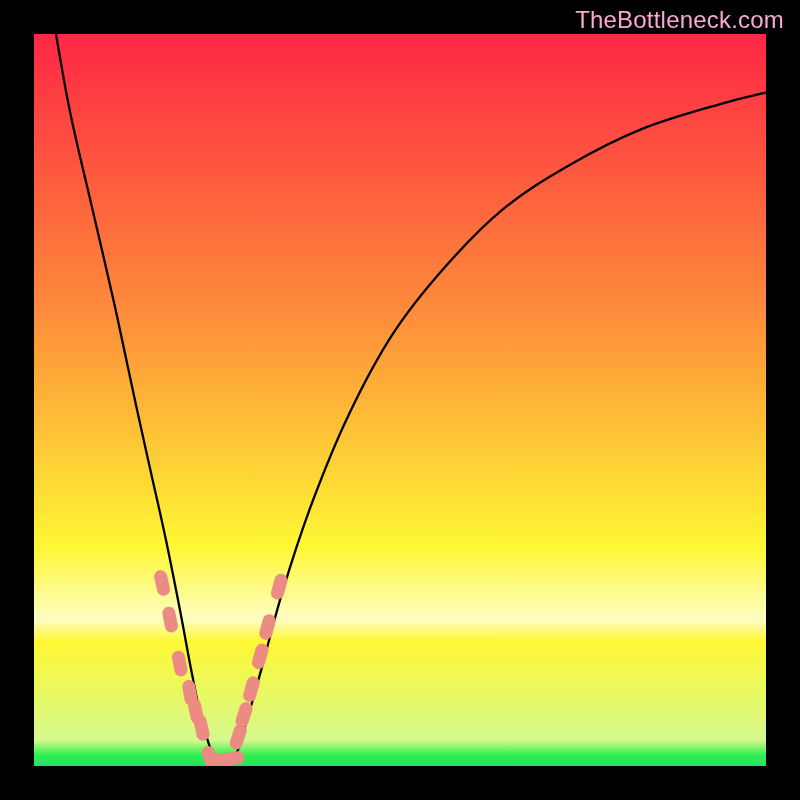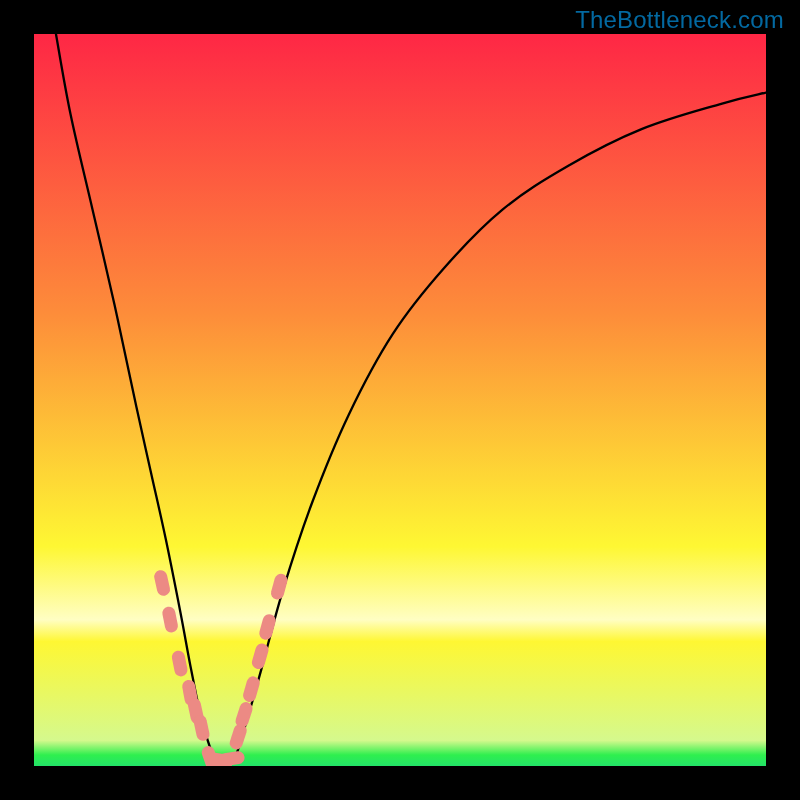--- a/index.html
+++ b/index.html
@@ -23,21 +23,21 @@
     position: absolute;
     left: 34px;
     top: 34px;
     width: 732px;
     height: 732px;
   }
   .watermark {
     position: absolute;
     top: 6px;
     right: 16px;
-    color: #0369a1;
+    color: #f9a8d4;
     font-size: 24px;
     font-weight: 400;
     letter-spacing: 0.2px;
     user-select: none;
   }
   svg { display: block; }
 </style>
 </head>
 <body>
 

